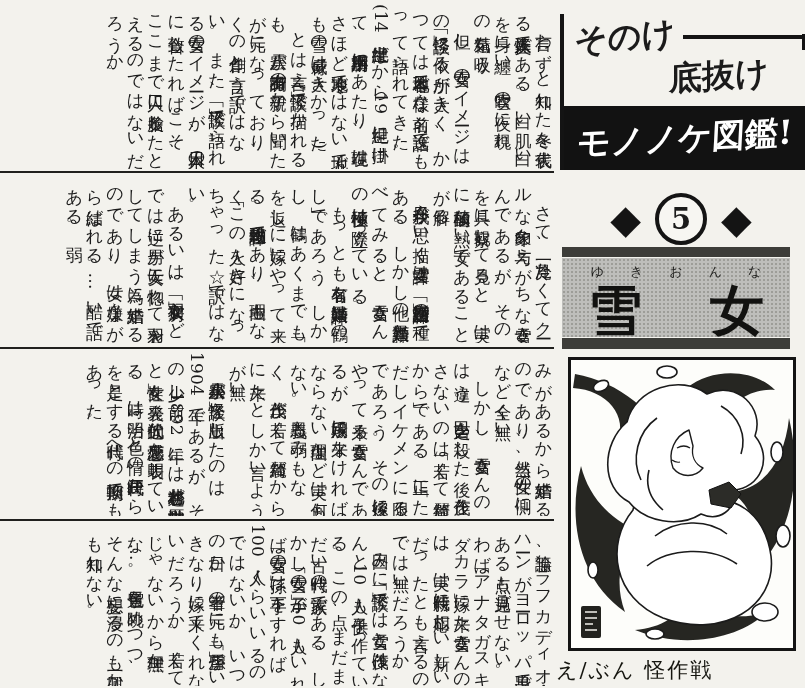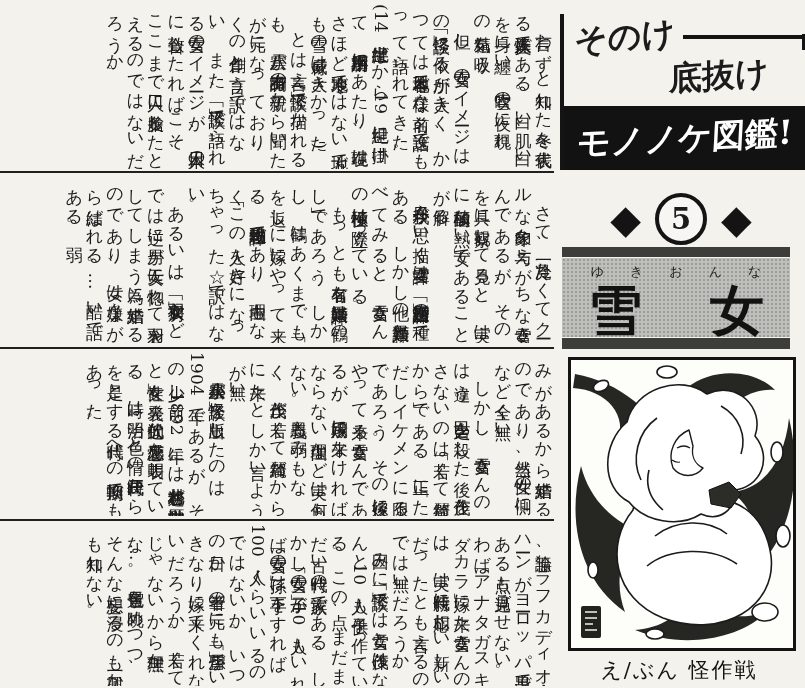--- a/index.html
+++ b/index.html
@@ -95,21 +95,21 @@
   }
   
   .illo{
     position:absolute;left:568px;top:357px;width:228px;height:294px;
     border:3px solid #141414;background:#fdfdfa;
     box-sizing:border-box;
   }
   
   .credit{
     position:absolute;left:556px;top:656px;width:246px;
-    text-align:center;font-size:21px;letter-spacing:2px;color:#15150f;
+    text-align:left;font-size:21px;letter-spacing:2px;color:#15150f;
   }
 </style>
 </head>
 <body>
 
 <div class="page">
 
   <div class="vband band1">
     <p>言わずと知れた冬を代表する美人妖怪である。白い肌、白い衣を身に纏い、吹雪の夜に現れ、人の精気を吸う。</p>
     <p>但し、雪女のイメージは小泉八雲の「怪談」に依る所が大きく、かつては日本各地で様々な名前、逸話でもって語られてきた。(14世紀半ばから19世紀に掛けて、所謂小氷河期にあたり、現在はさほど寒冷地ではない地方でも雪の脅威は大きかった)</p>

